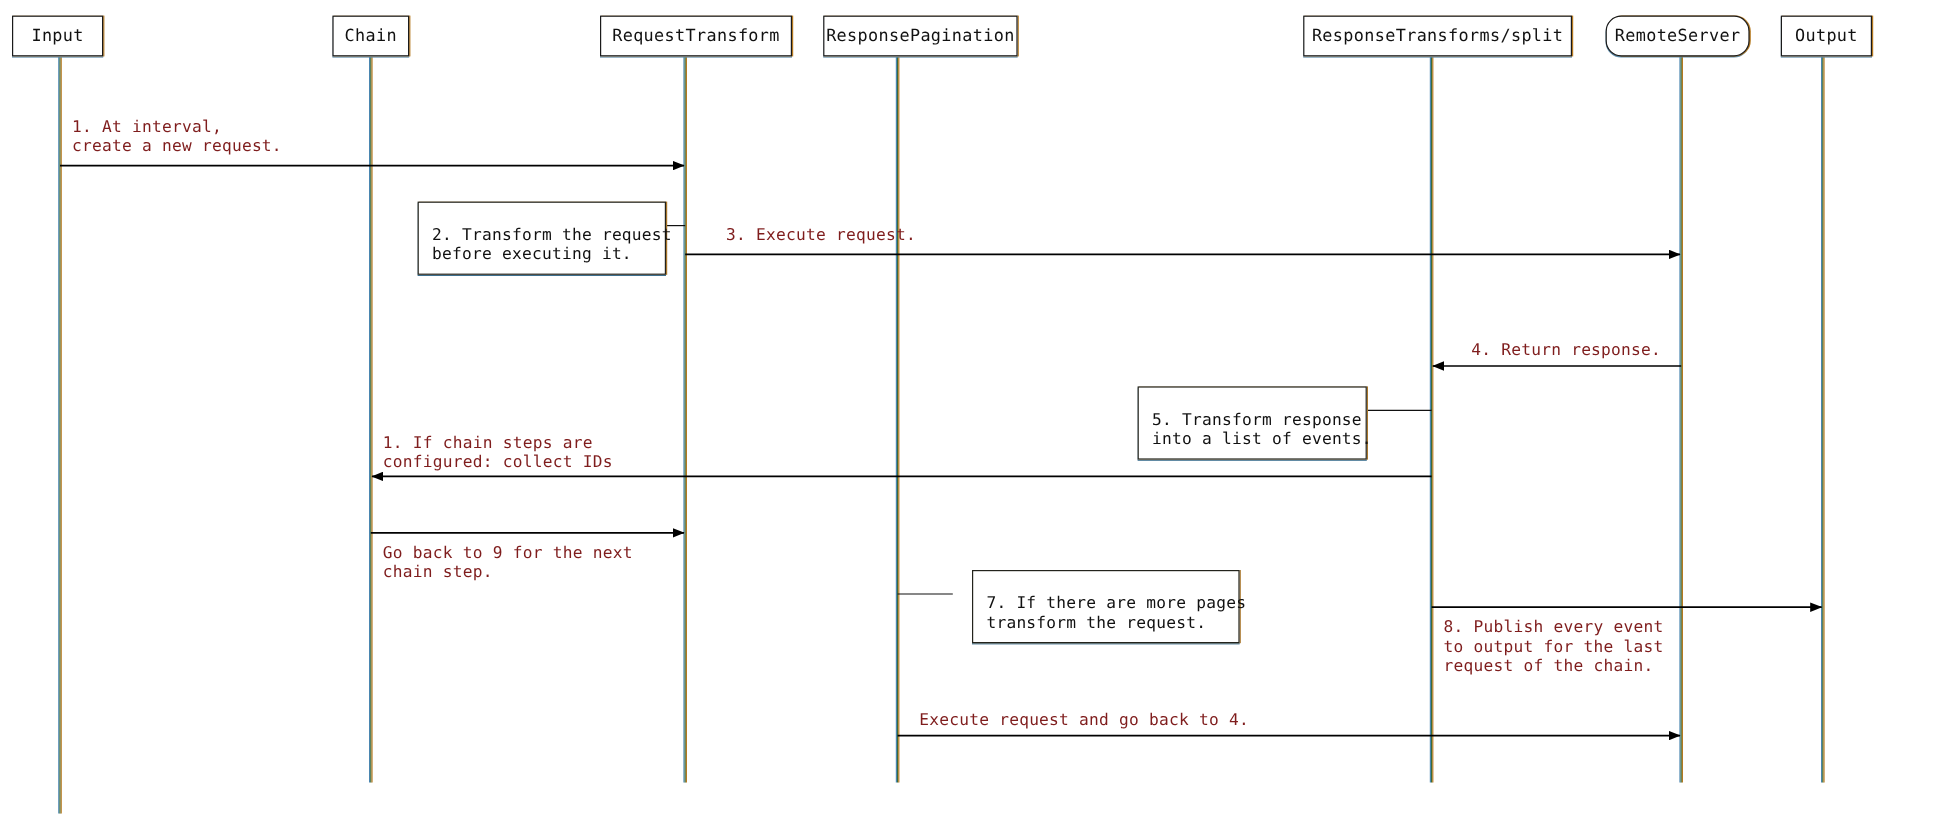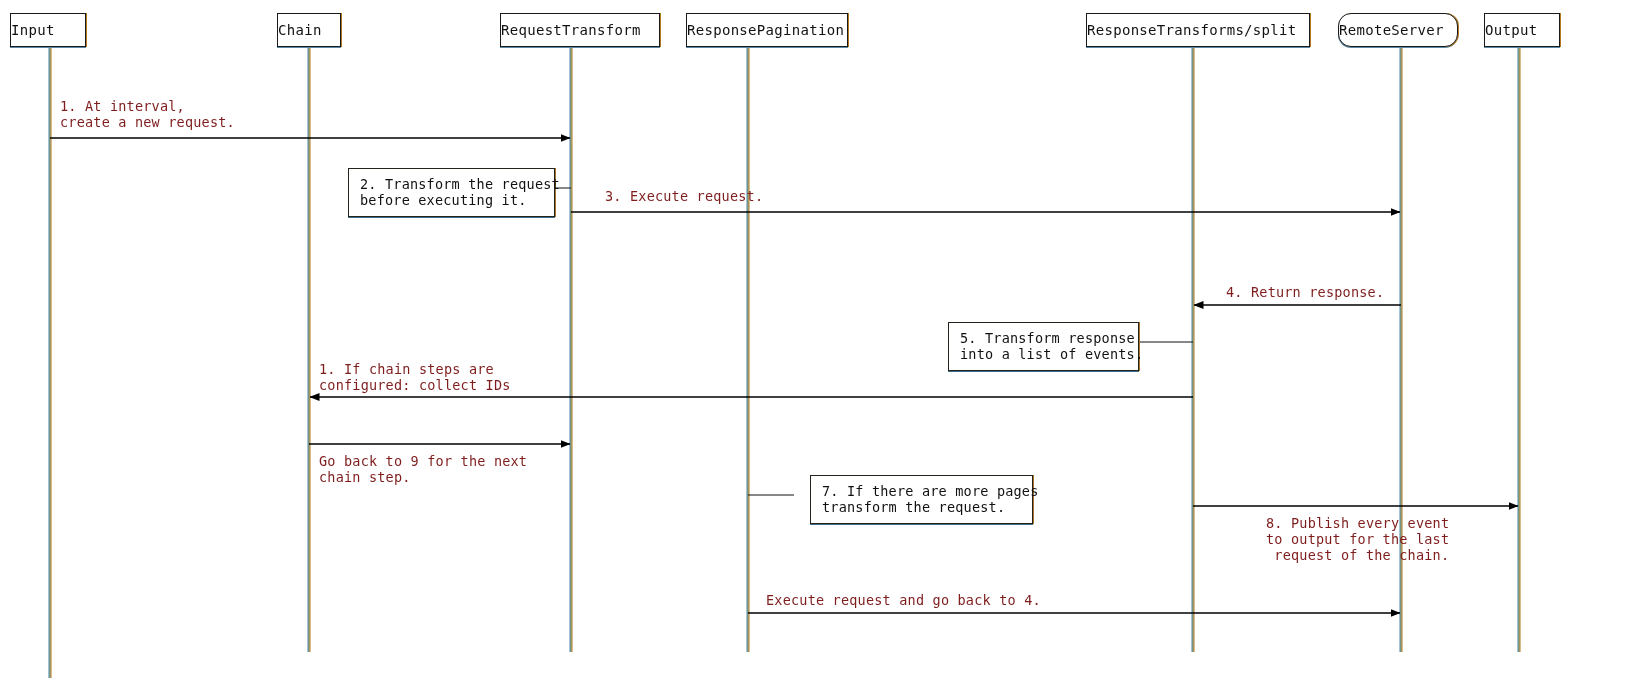--- a/index.html
+++ b/index.html
@@ -27,34 +27,35 @@
   }
   
   .participant {
     position: absolute;
     box-sizing: border-box;
     background: #ffffff;
     border: 1px solid #1a1a1a;
     box-shadow: 1px 0 0 0 #b5791f, 0 1px 0 0 #5b8aa8;
     height: 34px;
     line-height: 32px;
+    text-align: center;
     font-size: 14px;
     color: #111111;
     letter-spacing: 0.3px;
     white-space: nowrap;
     z-index: 5;
   }
   
   .note {
     position: absolute;
     box-sizing: border-box;
     background: #ffffff;
     border: 1px solid #23231c;
     box-shadow: 1px 0 0 0 #a8762a, 0 1px 0 0 #3c6f8e;
-    padding: 7px 11px 8px 11px;
+    padding: 19px 11px 8px 11px;
     font-size: 13.5px;
     line-height: 16px;
     color: #111111;
     white-space: pre;
     letter-spacing: 0.2px;
     z-index: 6;
   }
   
   .msg-label {
     position: absolute;
@@ -148,21 +149,21 @@
     </div>
   <div id="labels-layer">
       <div class="msg-label" style="left: 60px; top: 98px;">1. At interval,
 create a new request.</div>
       <div class="msg-label" style="left: 590px; top: 188px; margin-left: 15px;">3. Execute request.</div>
       <div class="msg-label" style="left: 1226px; top: 284px;">4. Return response.</div>
       <div class="msg-label" style="left: 319px; top: 361px;">1. If chain steps are
 configured: collect IDs</div>
       <div class="msg-label" style="left: 319px; top: 453px;">Go back to 9 for the next
 chain step.</div>
-      <div class="msg-label" style="left: 1266px; top: 515px; text-align: right;">8. Publish every event
+      <div class="msg-label" style="left: 1203px; top: 515px;">8. Publish every event
 to output for the last
 request of the chain.</div>
       <div class="msg-label" style="left: 766px; top: 592px;">Execute request and go back to 4.</div>
     </div>
   <div id="hitareas-layer">
       <div class="lifeline-hit" style="left: 45px; top: 47px; height: 631px;"></div>
       <div class="lifeline-hit" style="left: 304px; top: 47px; height: 605px;"></div>
       <div class="lifeline-hit" style="left: 566px; top: 47px; height: 605px;"></div>
       <div class="lifeline-hit" style="left: 743px; top: 47px; height: 605px;"></div>
       <div class="lifeline-hit" style="left: 1188px; top: 47px; height: 605px;"></div>

